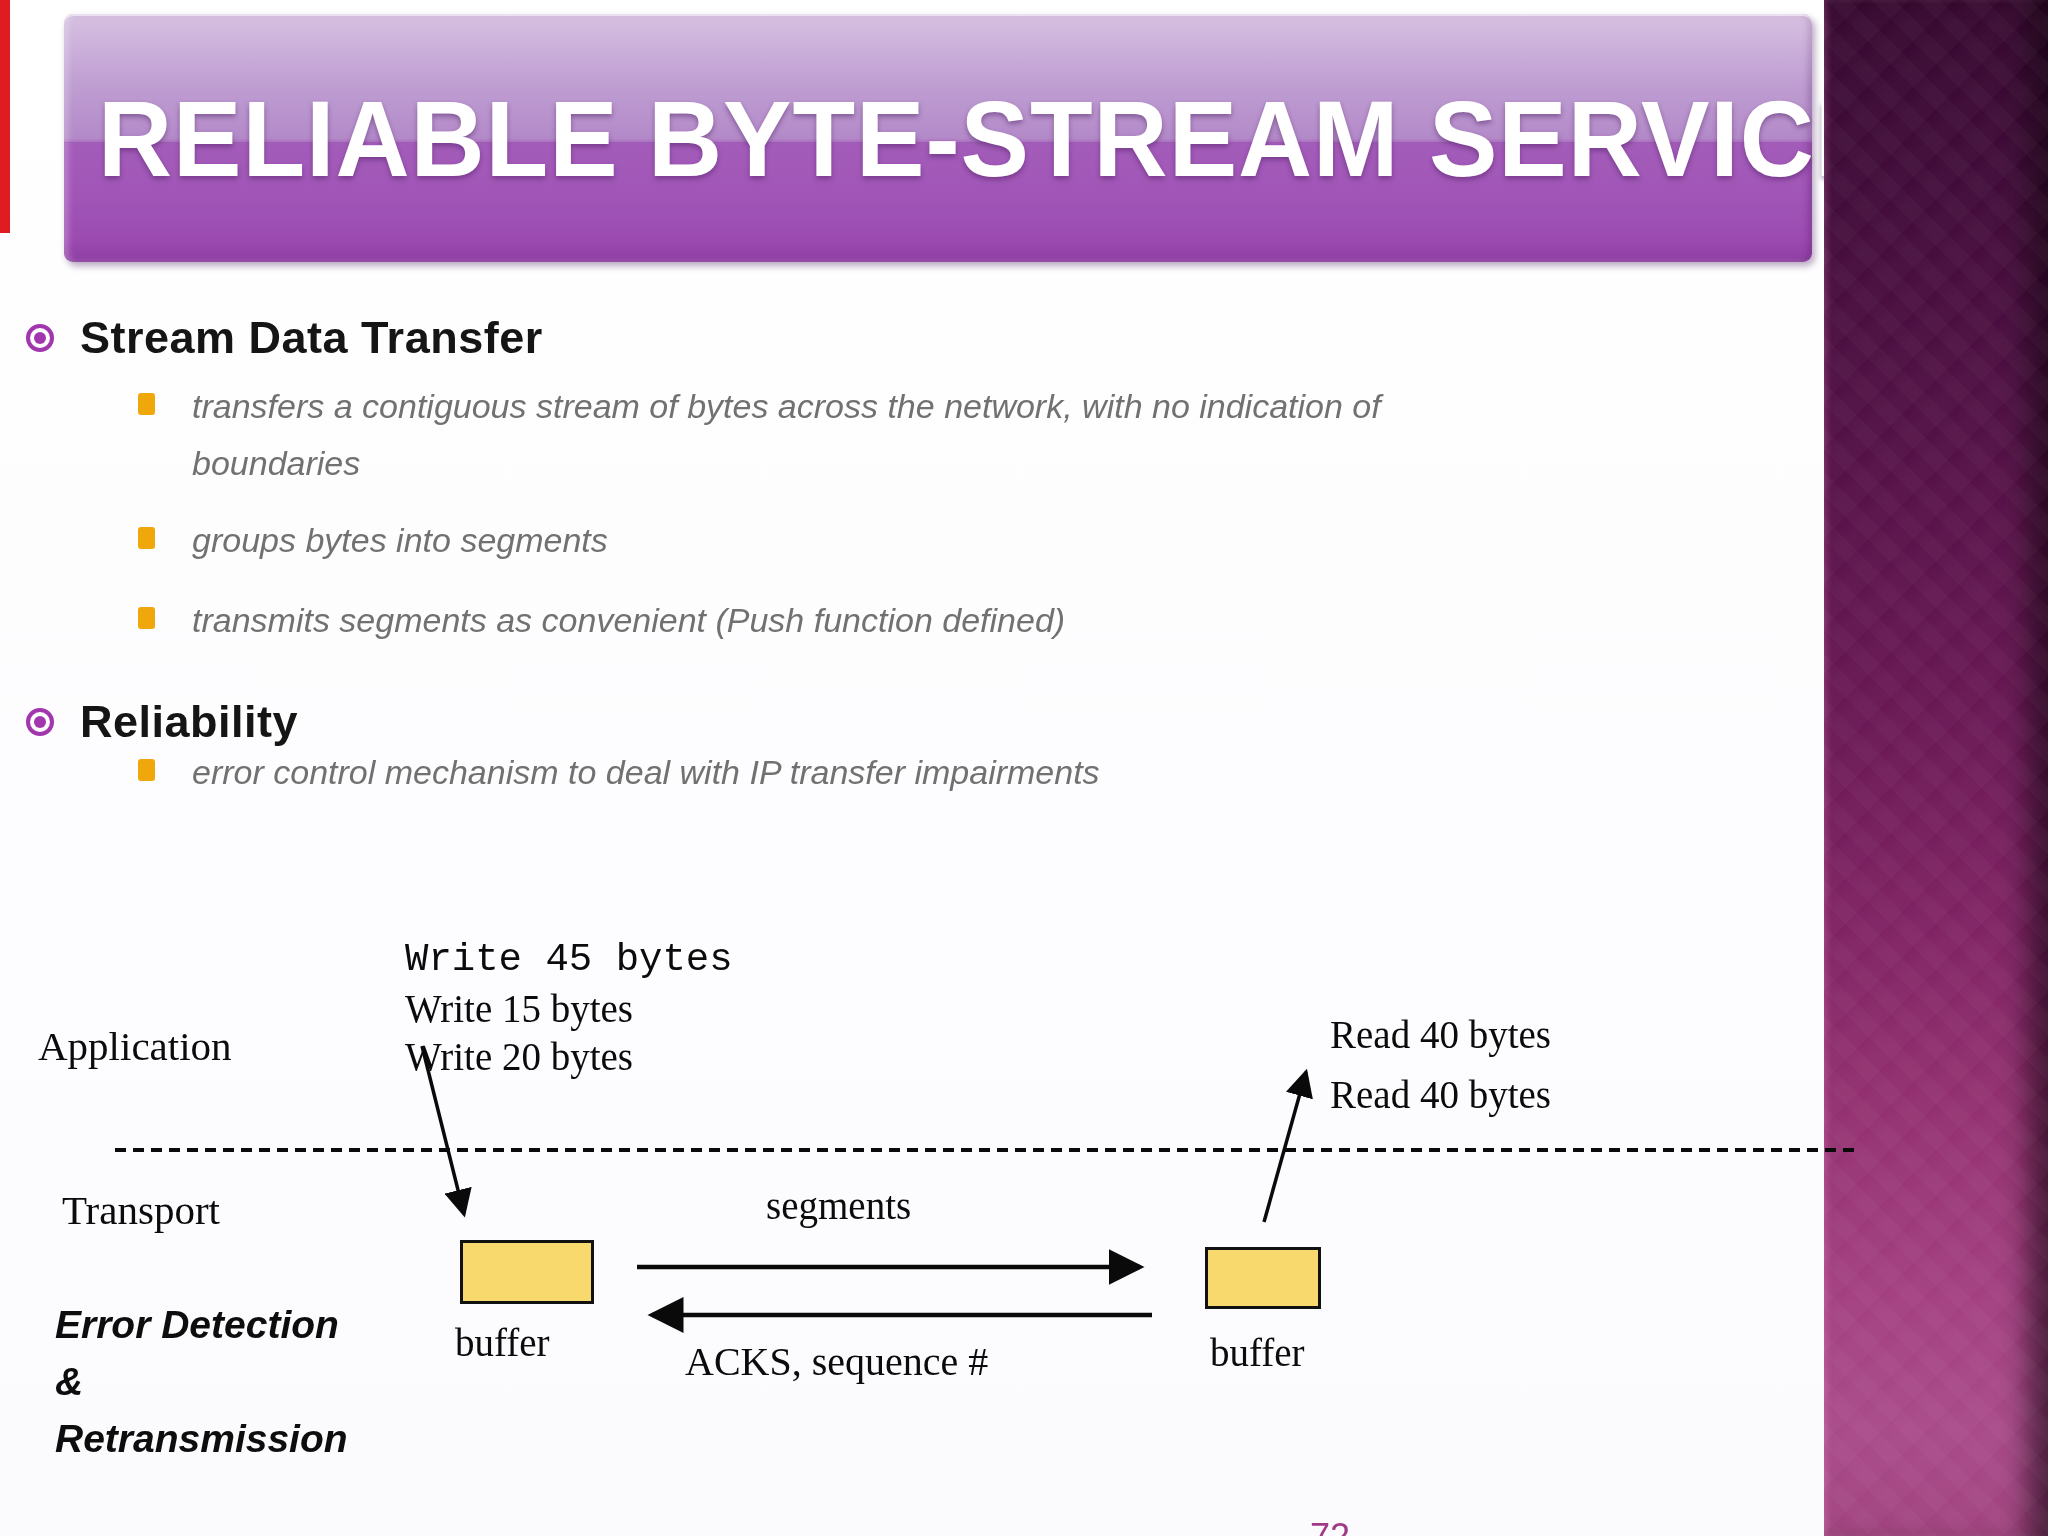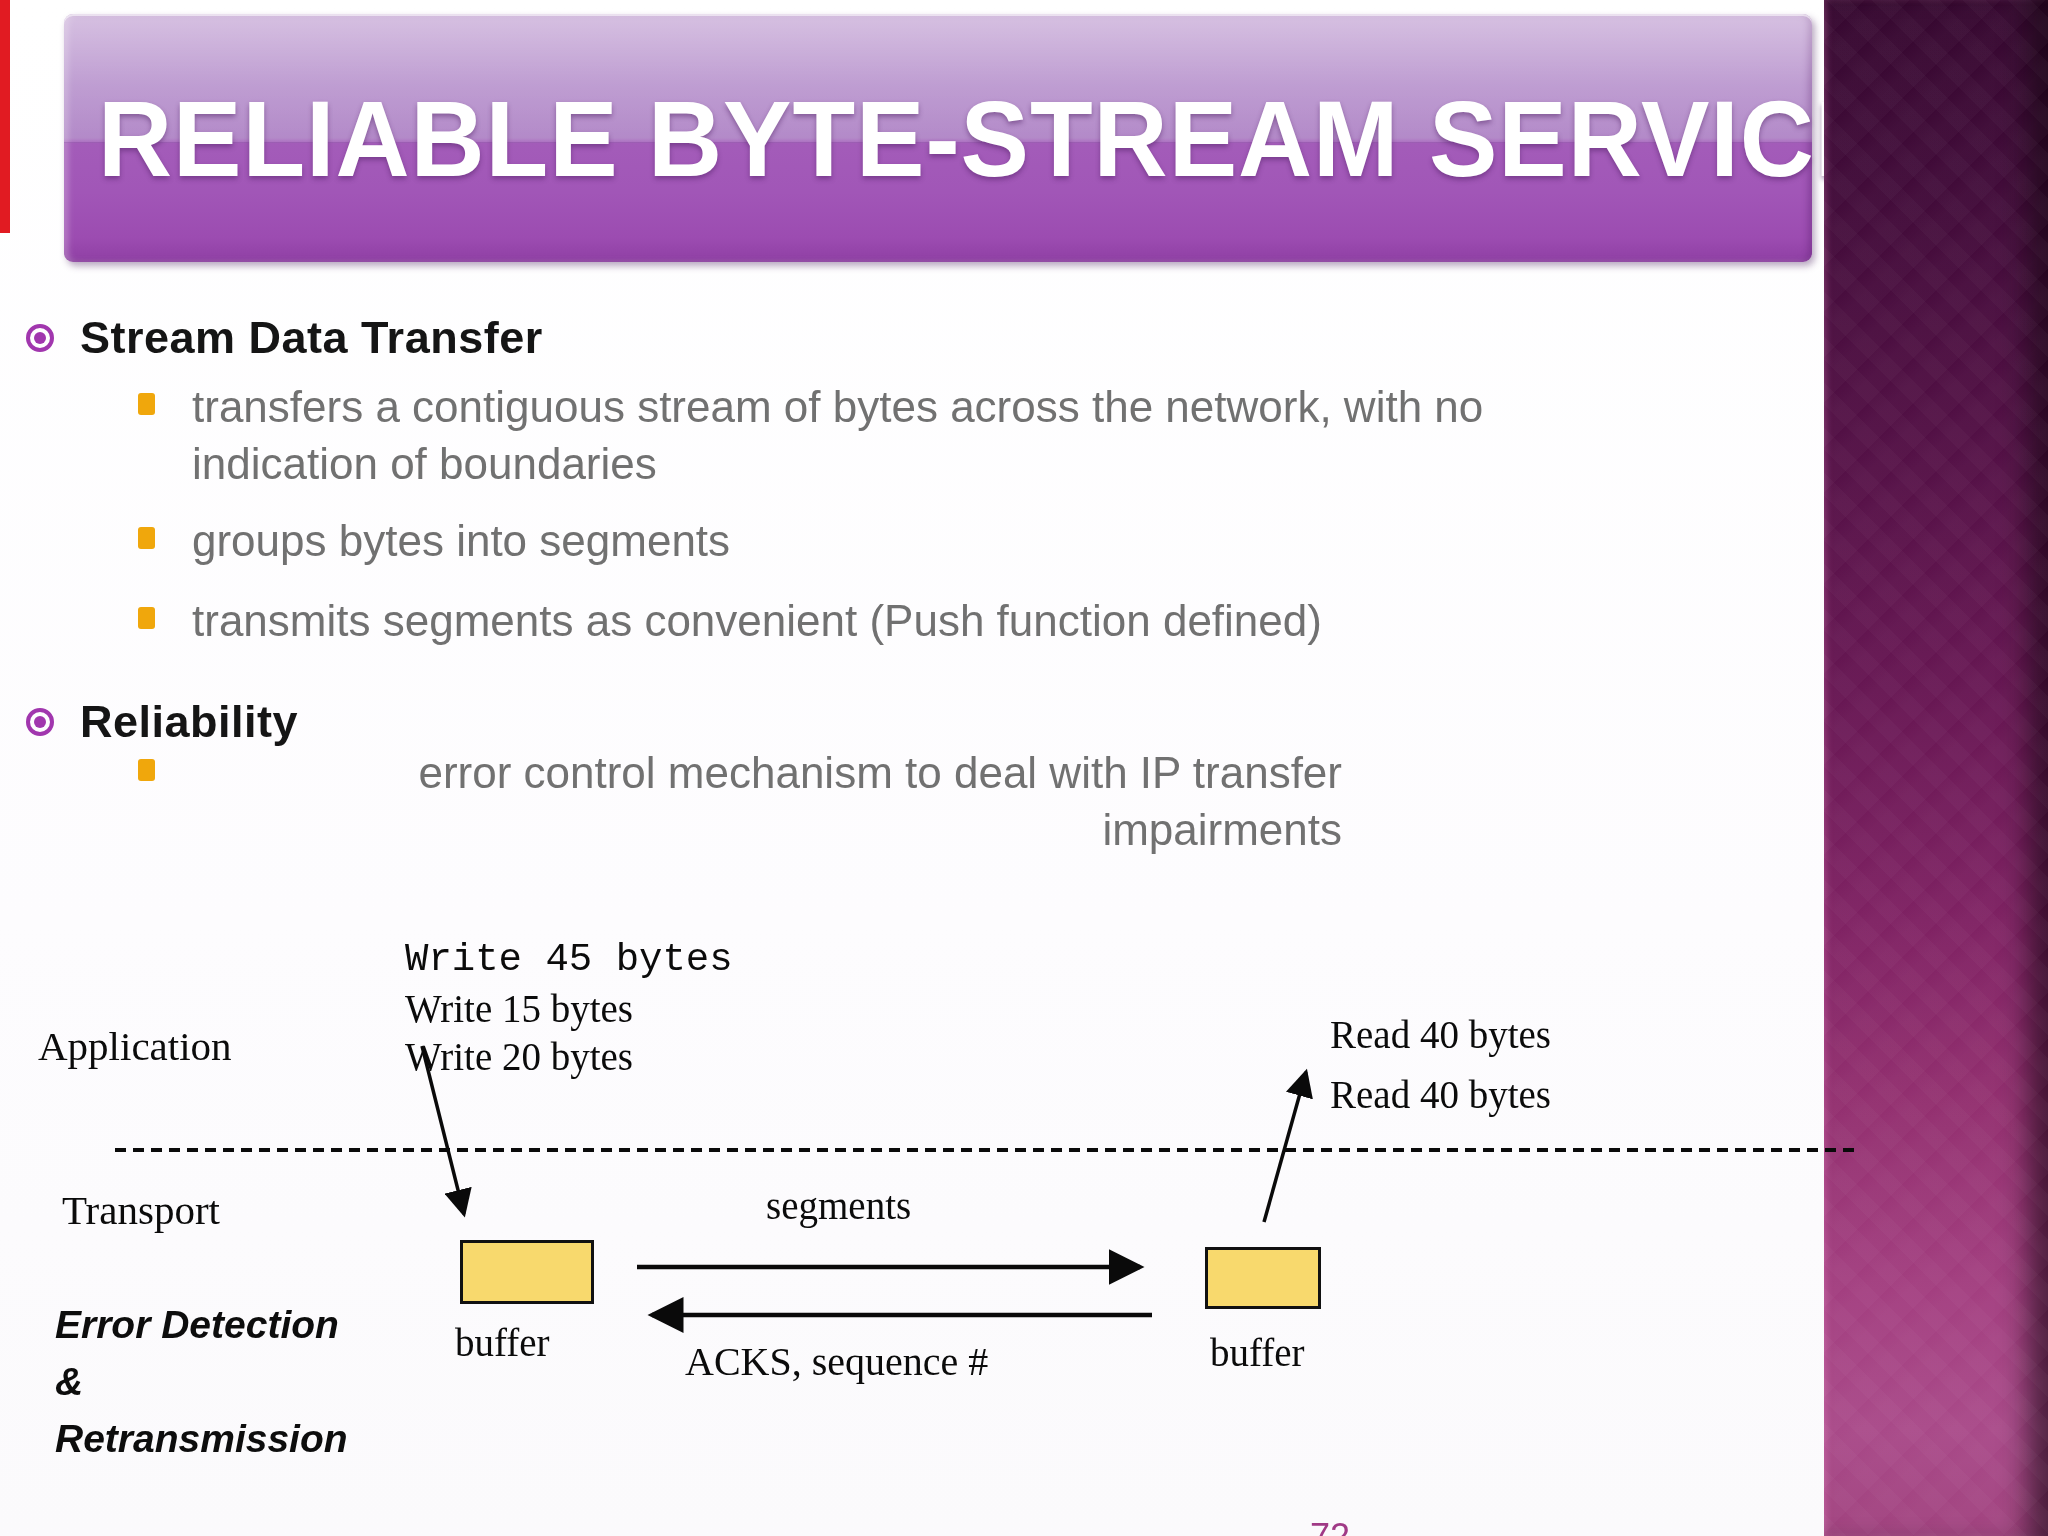--- a/index.html
+++ b/index.html
@@ -41,21 +41,21 @@
       repeating-linear-gradient(45deg,rgba(255,255,255,.022) 0 16px,rgba(0,0,0,0) 16px 32px),
       repeating-linear-gradient(-45deg,rgba(255,255,255,.022) 0 16px,rgba(0,0,0,0) 32px 32px);
   }
   
   .l1{position:absolute;color:#151515;font-size:45px;font-weight:600;letter-spacing:.5px;}
   .l1 .ring{
     position:absolute;left:-54px;top:12px;width:20px;height:20px;border-radius:50%;
     border:4px solid #a136ae;display:flex;align-items:center;justify-content:center;
   }
   .l1 .ring i{display:block;width:12px;height:12px;border-radius:50%;background:#a136ae;}
-  .l2{position:absolute;color:#717171;font-size:44px;line-height:57px;}
+  .l2{position:absolute;color:#717171;font-size:34px;line-height:57px;font-style:italic;}
   .l2 .sq{position:absolute;left:-54px;top:15px;width:17px;height:22px;border-radius:3px;background:#f0a70c;}
   
   .serif{position:absolute;color:#0b0b0b;font-family:"Liberation Serif",serif;white-space:nowrap;}
   .dashline{
     position:absolute;left:115px;top:1148px;width:1740px;height:4px;
     background:repeating-linear-gradient(90deg,#0a0a0a 0 11px,rgba(0,0,0,0) 11px 18px);
   }
   .bufbox{position:absolute;background:#f8d96d;border:3px solid #111;}
   .err{position:absolute;color:#0d0d0d;font-size:39px;font-weight:bold;font-style:italic;line-height:57px;}
   .pagenum{position:absolute;left:1310px;top:1476px;color:#a03a86;font-size:36px;margin-top:40px;}
@@ -99,21 +99,21 @@
     <span>groups bytes into segments</span>
   </div>
 
   <div class="l1" style="left:80px;top:668px;margin-top:28px;">
     <span class="ring">
         <i></i>
       </span>
     <span>Reliability</span>
   </div>
 
-  <div class="l2" style="left:192px;top:744px;width:1150px;text-align:right;">
+  <div class="l2" style="left:192px;top:744px;width:1150px;">
     <span class="sq"></span>
     <span>error control mechanism to deal with IP transfer impairments</span>
   </div>
 
   <div class="serif" style="left:38px;top:1022px;font-size:41px;">Application</div>
 
   <div class="serif" style="left:405px;top:938px;font-size:39px;font-family:Liberation Mono, monospace;">Write 45 bytes</div>
   <div class="serif" style="left:405px;top:986px;font-size:39px;">Write 15 bytes</div>
   <div class="serif" style="left:405px;top:1034px;font-size:39px;">Write 20 bytes</div>
 

